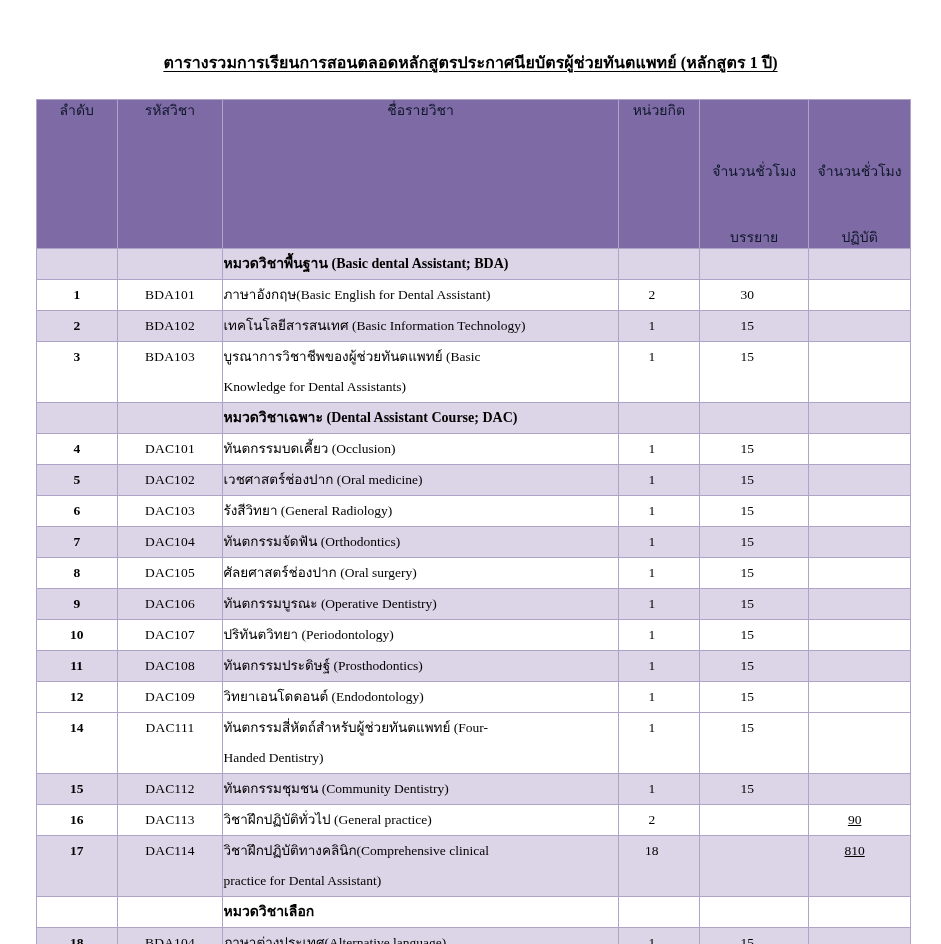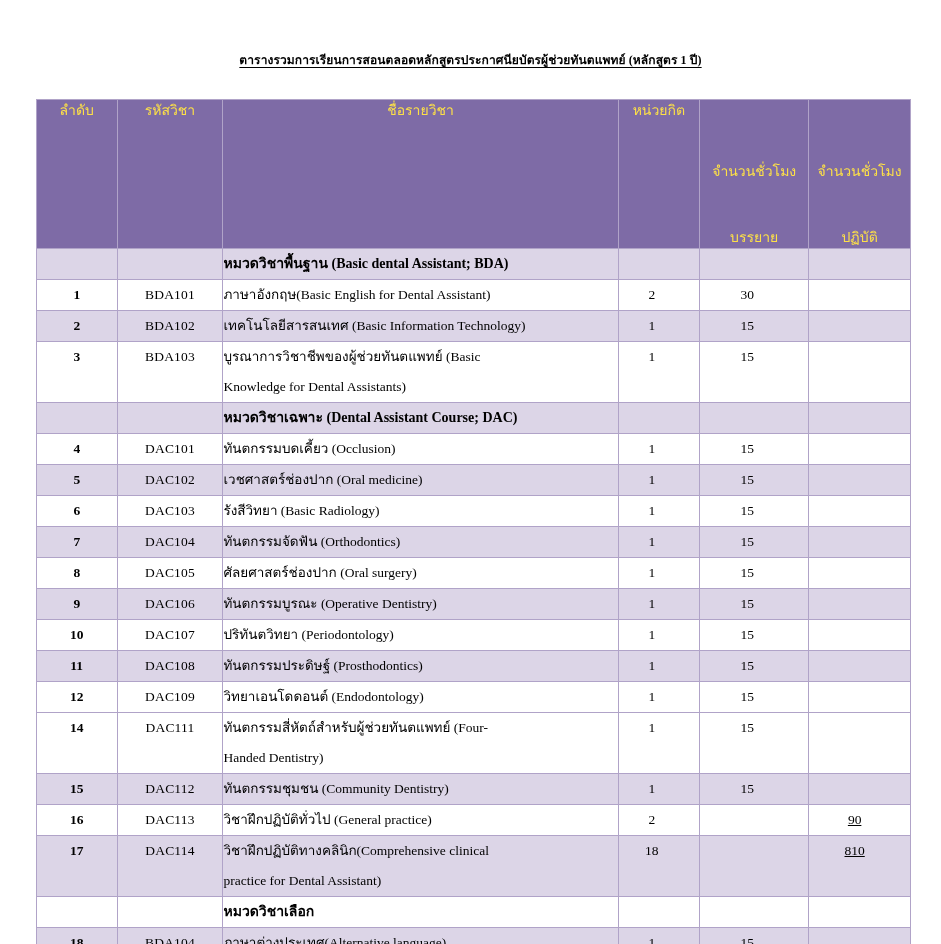--- a/index.html
+++ b/index.html
@@ -23,21 +23,21 @@
     position: relative;
     box-sizing: border-box;
   }
 
   .doc-title {
     position: absolute;
     top: 50px;
     left: 0;
     width: 941px;
     text-align: center;
-    font-size: 12px;
+    font-size: 16px;
     font-weight: bold;
     font-family: "Liberation Serif", "DejaVu Serif", serif;
     text-decoration: underline;
     text-underline-offset: 3px;
     letter-spacing: 0.1px;
     white-space: nowrap;
   }
 
   .table-wrap {
     position: absolute;
@@ -63,21 +63,21 @@
   table.curriculum th,
   table.curriculum td {
     border: 1px solid #b0a3c8;
     padding: 0;
     vertical-align: top;
   }
 
   
   thead th {
     background: #7e6ba6;
-    color: #fde047;
+    color: #0f172a;
     font-weight: normal;
     font-size: 14px;
     height: 68px;
     vertical-align: top;
     padding-top: 17px;
     text-align: center;
     line-height: 1.55;
     border-color: #9689b5;
   }
   thead th.sub-two-line {
@@ -250,21 +250,21 @@
             <td class="num">5</td>
             <td class="code">DAC102</td>
             <td class="name"><span>เวชศาสตร์ช่องปาก (Oral medicine)</span></td>
             <td class="val credit">1</td>
             <td class="val lecture">15</td>
             <td class="val practice"></td>
           </tr>
           <tr class="plain">
             <td class="num">6</td>
             <td class="code">DAC103</td>
-            <td class="name"><span>รังสีวิทยา (Basic Radiology)</span></td>
+            <td class="name"><span>รังสีวิทยา (General Radiology)</span></td>
             <td class="val credit">1</td>
             <td class="val lecture">15</td>
             <td class="val practice"></td>
           </tr>
           <tr class="shade">
             <td class="num">7</td>
             <td class="code">DAC104</td>
             <td class="name"><span>ทันตกรรมจัดฟัน (Orthodontics)</span></td>
             <td class="val credit">1</td>
             <td class="val lecture">15</td>

